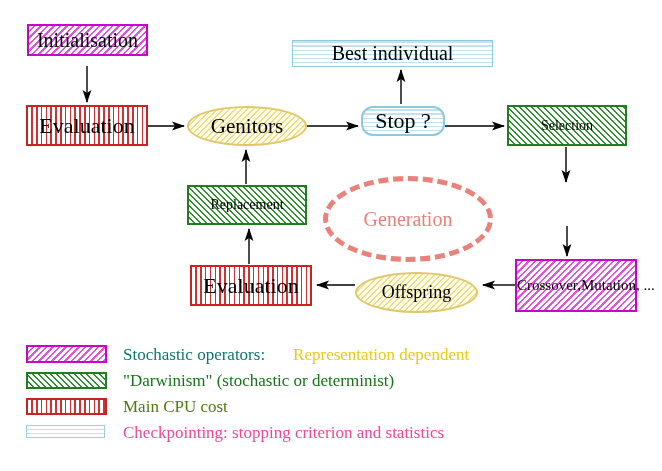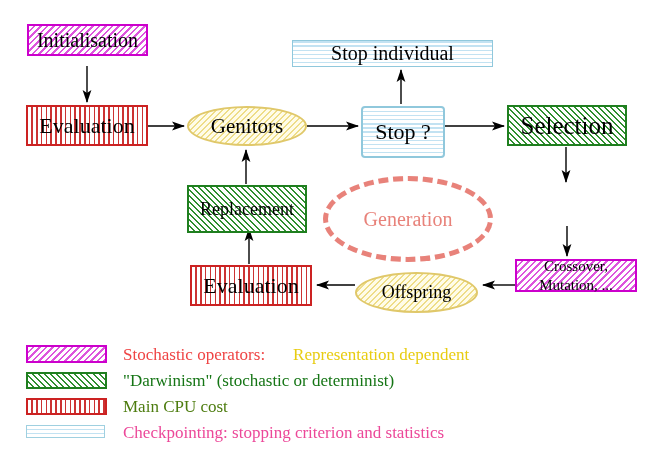--- a/index.html
+++ b/index.html
@@ -21,47 +21,47 @@
   .box-magenta { border:2px solid #cc00cc; }
   .box-green   { border:2px solid #1f7f1f; }
   .box-red     { border:2px solid #cc2222; }
   .box-cyan    { border:2px solid #90c8dc; }
   .ellipse     { border:2px solid #e0c86a; border-radius:50%; }
 
   #node-initialisation     { left:27px;  top:24px;  width:121px; height:32px; font-size:20px; }
   #node-evaluation-top     { left:26px;  top:105px; width:122px; height:41px; font-size:22px; }
   #node-parents            { left:187px; top:106px; width:120px; height:40px; font-size:21px; }
   #node-best-individual    { left:292px; top:40px;  width:201px; height:27px; font-size:20px; border-width:1px; }
-  #node-stop               { left:361px; top:106px; width:84px;  height:52px; font-size:22px; border-radius:4px; }
-  #node-selection          { left:507px; top:105px; width:120px; height:41px; font-size:25px; }
-  #node-replacement        { left:187px; top:185px; width:120px; height:48px; font-size:18px; }
+  #node-stop               { left:361px; top:106px; width:84px;  height:30px; font-size:22px; border-radius:12px; }
+  #node-selection          { left:507px; top:105px; width:120px; height:41px; font-size:14px; }
+  #node-replacement        { left:187px; top:185px; width:120px; height:40px; font-size:14px; }
   #node-generation         { left:323px; top:176px; width:170px; height:86px; font-size:20px;
                              border:5px dashed #e8827a; border-radius:50%; color:#e8827a; background:transparent; }
   #node-genitors           { left:505px; top:185px; width:123px; height:40px; font-size:21px; }
-  #node-crossover          { left:515px; top:259px; width:122px; height:33px; font-size:15px;
-                             flex-direction:column; line-height:1.25; }
+  #node-crossover          { left:515px; top:259px; width:122px; height:53px; font-size:15px;
+                             flex-direction:row; line-height:1.25;justify-content:space-between; }
   #node-offspring          { left:355px; top:272px; width:123px; height:41px; font-size:18px; }
   #node-evaluation-bottom  { left:190px; top:265px; width:122px; height:41px; font-size:22px; }
 
   #arrows { position:absolute; left:0; top:0; width:662px; height:471px; pointer-events:none; }
   #arrows line { stroke:#000; stroke-width:1.4; }
 
   
   .swatch { position:absolute; left:26px; width:77px; box-sizing:content-box; }
   #swatch-stochastic { top:345px; height:14px; border:2px solid #cc00cc; }
   #swatch-darwinism  { top:372px; height:13px; border:2px solid #1f7f1f; }
   #swatch-cpu        { top:398px; height:13px; border:2px solid #cc2222; }
   #swatch-checkpoint { top:425px; height:11px; border:1px solid #9fd0e0; }
 
   .legend-label { position:absolute; left:123px; font-size:17px; white-space:nowrap; }
   #label-stochastic { top:345px; }
   #label-darwinism  { top:371px; }
   #label-cpu        { top:397px; }
   #label-checkpoint { top:423px; }
-  .seg-magenta { color:#ef4444; }
+  .seg-magenta { color:#0f766e; }
   .seg-gold    { color:#e8cc11; margin-left:28px; }
   .seg-green   { color:#157515; }
   .seg-red     { color:#4d7c0f;text-align:right; }
   .seg-cyan    { color:#ec4899; }
 </style>
 </head>
 <body>
 
 <div id="canvas">
 
@@ -83,21 +83,21 @@
     <line x1="249" y1="264" x2="249" y2="229" marker-end="url(#ah)"></line>
     <line x1="246" y1="184" x2="246" y2="150" marker-end="url(#ah)"></line>
   </svg>
 
   <div class="node box-magenta hatch-magenta" id="node-initialisation">Initialisation</div>
 
   <div class="node box-red hatch-red" id="node-evaluation-top">Evaluation</div>
 
   <div class="node ellipse hatch-yellow" id="node-parents">Genitors</div>
 
-  <div class="node box-cyan hatch-cyan" id="node-best-individual">Stop individual</div>
+  <div class="node box-cyan hatch-cyan" id="node-best-individual">Best individual</div>
 
   <div class="node box-cyan hatch-cyan" id="node-stop">Stop ?</div>
 
   <div class="node box-green hatch-green" id="node-selection">Selection</div>
 
   <div class="node box-green hatch-green" id="node-replacement">Replacement</div>
 
   <div class="node" id="node-generation">Generation</div>
 
 

